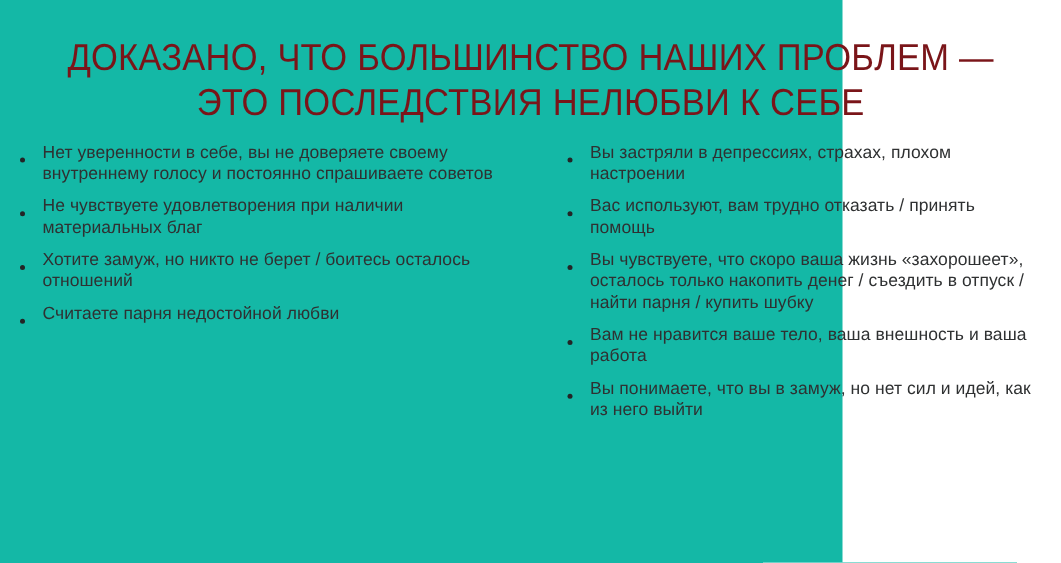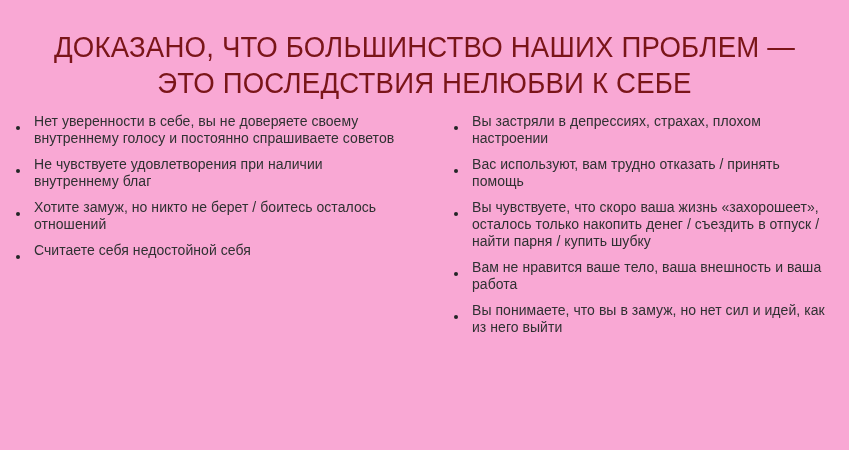--- a/index.html
+++ b/index.html
@@ -10,23 +10,23 @@
   body {
     width: 849px;
     height: 450px;
     background: #ffffff;
     font-family: "Liberation Sans", "DejaVu Sans", sans-serif;
     overflow: hidden;
   }
 
   .page {
     position: relative;
-    width: 849px;
+    width: 674px;
     height: 450px;
-    background: #f9a8d4;
+    background: #14b8a6;
     box-sizing: border-box;
   }
 
   
   .headline {
     position: absolute;
     top: 9px;
     left: 0;
     width: 849px;
     text-align: center;
@@ -105,23 +105,23 @@
   <h1 class="headline">
     <span class="headline-line">Доказано, что большинство наших проблем —</span>
     <span class="headline-line">это последствия нелюбви к себе</span>
   </h1>
 
   <div class="columns">
 
     <div class="col col-left">
       <ul class="bullets">
         <li>Нет уверенности в себе, вы не доверяете своему внутреннему голосу и постоянно спрашиваете советов</li>
-        <li>Не чувствуете удовлетворения при наличии внутреннему благ</li>
+        <li>Не чувствуете удовлетворения при наличии материальных благ</li>
         <li>Хотите замуж, но никто не берет / боитесь осталось отношений</li>
-        <li>Считаете себя недостойной себя</li>
+        <li>Считаете парня недостойной любви</li>
       </ul>
     </div>
 
     <div class="col col-right">
       <ul class="bullets">
         <li>Вы застряли в депрессиях, страхах, плохом настроении</li>
         <li>Вас используют, вам трудно отказать / принять помощь</li>
         <li>Вы чувствуете, что скоро ваша жизнь «захорошеет», осталось только накопить денег / съездить в отпуск / найти парня / купить шубку</li>
         <li>Вам не нравится ваше тело, ваша внешность и ваша работа</li>
         <li>Вы понимаете, что вы в замуж, но нет сил и идей, как из него выйти</li>

